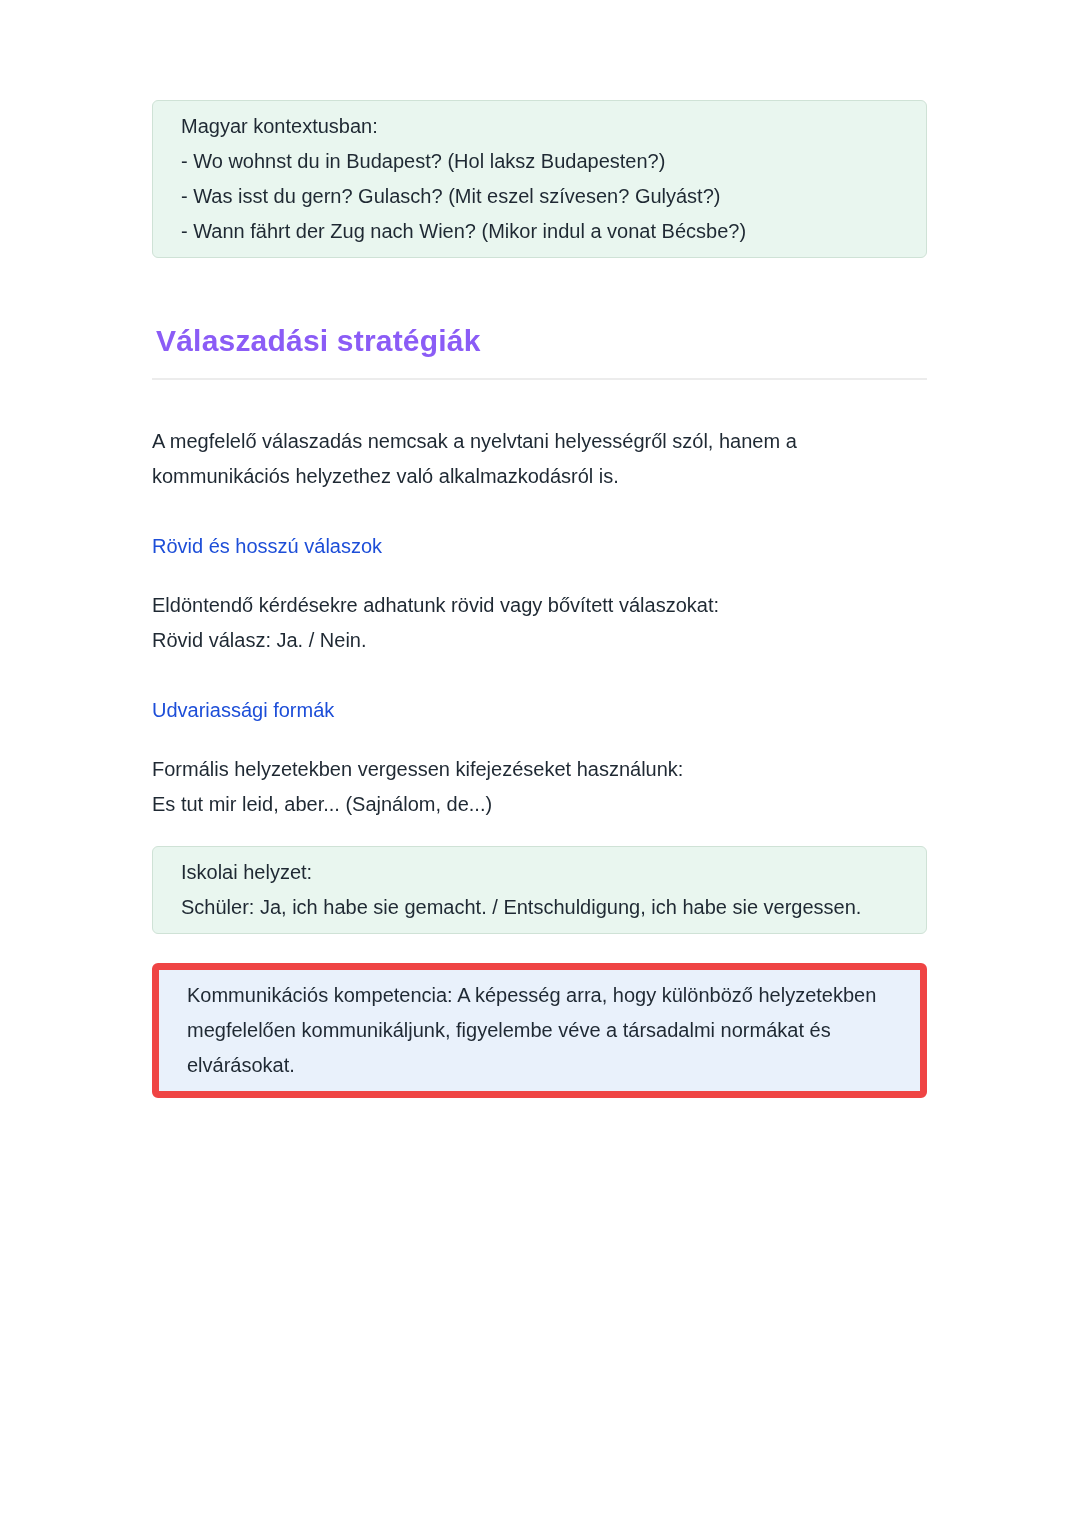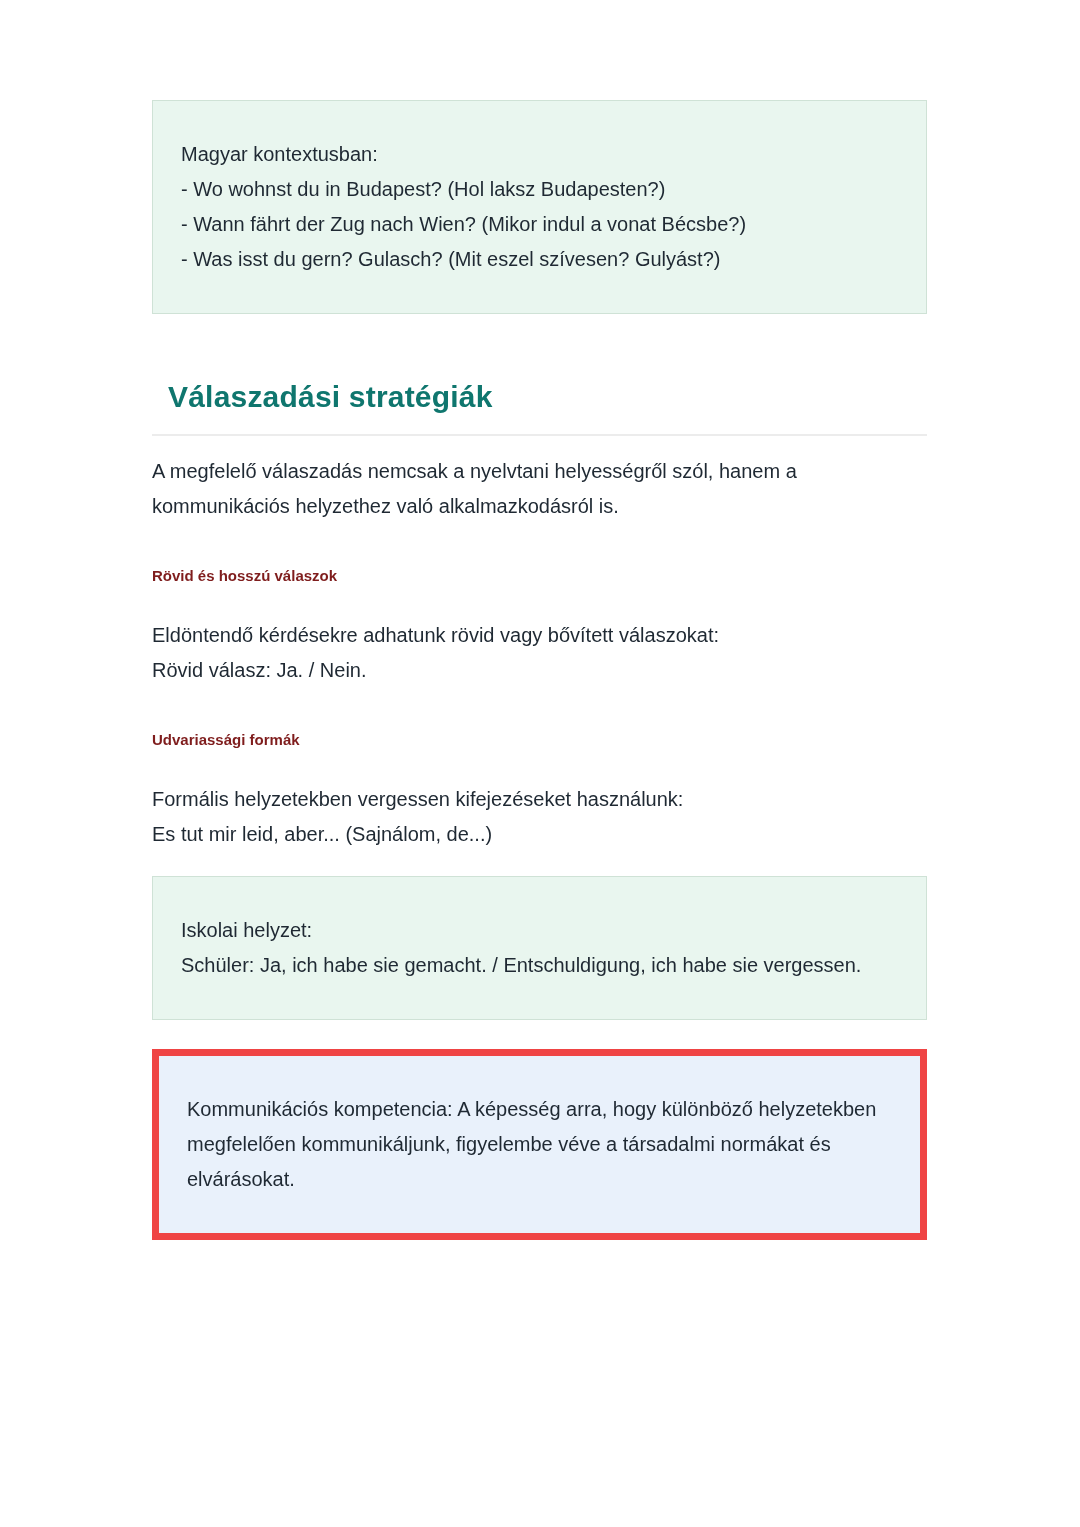--- a/index.html
+++ b/index.html
@@ -15,75 +15,75 @@
     color: #1f2933;
   }
   .page {
     box-sizing: border-box;
     width: 1080px;
     height: 1527px;
     padding: 100px 153px 0 152px;
   }
   .callout {
     box-sizing: border-box;
-    border-radius: 0;
-    padding: 36px 28px;
+    border-radius: 6px;
+    padding: 8px 28px;
     font-size: 20px;
     line-height: 35px;
   }
   .callout.green {
     background: #e9f6ef;
     border: 1px solid #cfe2d6;
   }
   .callout.blue {
     background: #e9f1fb;
     border: 7px solid #ef4444;
     margin-top: 29px;
   }
   .callout-line { margin: 0; }
   h1 {
     font-size: 30px;
     line-height: 38px;
     font-weight: 700;
-    color: #0f766e;
-    margin: 64px 0 0 16px;
+    color: #8b5cf6;
+    margin: 64px 0 0 4px;
     letter-spacing: 0.2px;
   }
   .divider {
     border: none;
     border-top: 2px solid #ececec;
     margin: 18px 0 0 0;
   }
   p {
     font-size: 20px;
     line-height: 35px;
     margin: 0;
   }
-  .intro { margin-top: 18px; }
+  .intro { margin-top: 44px; }
   h3 {
-    font-size: 15px;
+    font-size: 20px;
     line-height: 24px;
-    font-weight: 700;
-    color: #7f1d1d;
+    font-weight: 400;
+    color: #1d4ed8;
     margin: 40px 0 0 0;
   }
   .lead { margin-top: 30px; }
   .block { }
   .school-box { margin-top: 24px; }
 </style>
 </head>
 <body>
 
 <div class="page">
 
   <div class="callout green">
     <p class="callout-line">Magyar kontextusban:</p>
     <p class="callout-line">- Wo wohnst du in Budapest? (Hol laksz Budapesten?)</p>
+    <p class="callout-line">- Was isst du gern? Gulasch? (Mit eszel szívesen? Gulyást?)</p>
     <p class="callout-line">- Wann fährt der Zug nach Wien? (Mikor indul a vonat Bécsbe?)</p>
-    <p class="callout-line">- Was isst du gern? Gulasch? (Mit eszel szívesen? Gulyást?)</p>
   </div>
 
   <h1>Válaszadási stratégiák</h1>
   <hr class="divider">
 
   <p class="intro">A megfelelő válaszadás nemcsak a nyelvtani helyességről szól, hanem a kommunikációs helyzethez való alkalmazkodásról is.</p>
 
   <h3>Rövid és hosszú válaszok</h3>
   <p class="lead">Eldöntendő kérdésekre adhatunk rövid vagy bővített válaszokat:</p>
   <div class="block">

